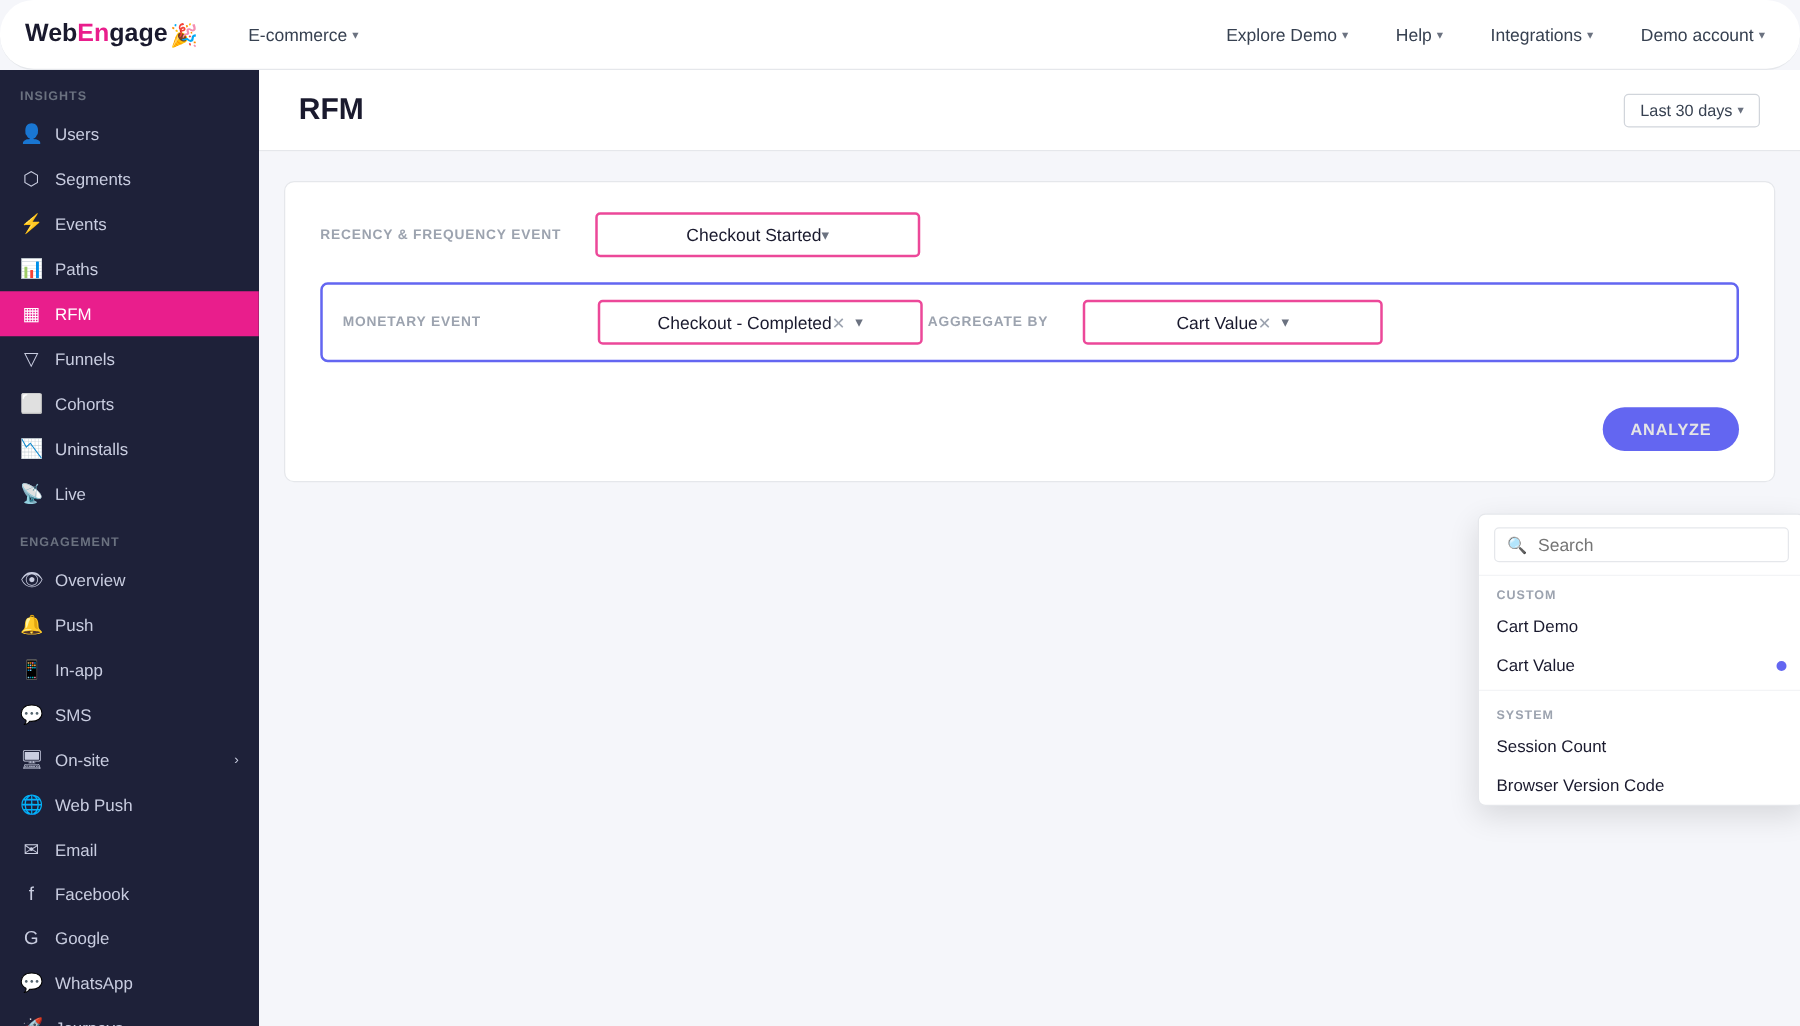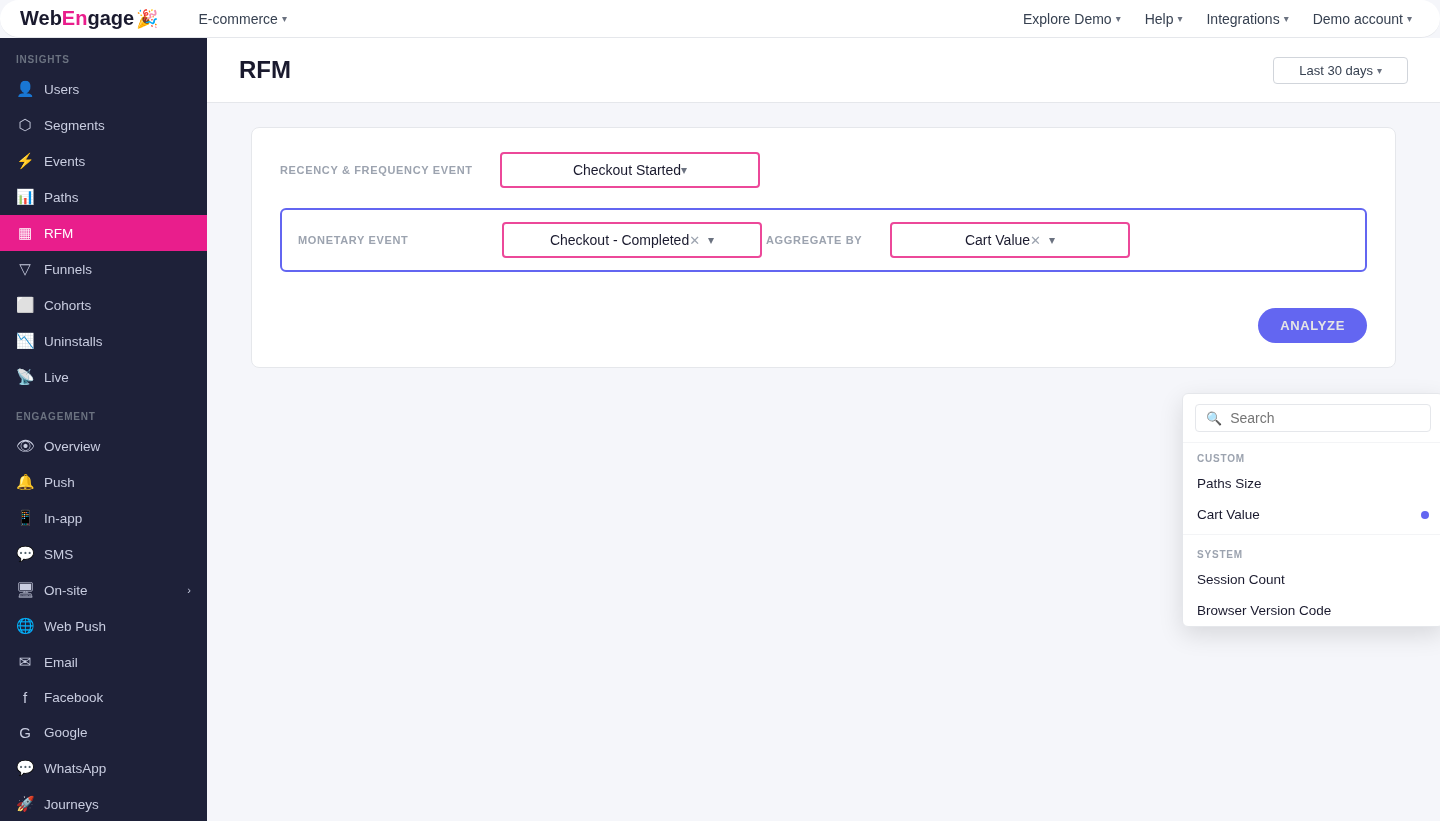--- a/index.html
+++ b/index.html
@@ -1,20 +1,20 @@
 <!DOCTYPE html>
 <html><head>
   <meta charset="utf-8">
   <style>
     * { box-sizing: border-box; margin: 0; padding: 0; }
     body { font-family: -apple-system, BlinkMacSystemFont, 'Segoe UI', sans-serif; background: #f5f6fa; display: flex; flex-direction: column; height: 821px; overflow: hidden; }
 
     
     .top-nav {
-      height: 38px;
+      height: 56px;
       background: #fff;
       border-bottom: 1px solid #e5e7eb;
       display: flex;
       align-items: center;
       padding: 0 20px;
       flex-shrink: 0;
       z-index: 100;
       border-radius: 27px;
     }
     .logo {
@@ -32,21 +32,21 @@
     .nav-item {
       display: flex;
       align-items: center;
       gap: 4px;
       font-size: 14px;
       color: #374151;
       cursor: pointer;
       padding: 4px 8px;
       border-radius: 4px;
     }
-    .nav-right { margin-left: auto; display: flex; align-items: center; gap: 8px; }
+    .nav-right { margin-left: auto; display: flex; align-items: center; gap: 22px; }
     .chevron-down { font-size: 10px; color: #6b7280; }
 
     
     .layout { display: flex; flex: 1; overflow: hidden; }
 
     
     .sidebar {
       width: 207px;
       background: #1e2139;
       color: #c9cde0;
@@ -102,27 +102,27 @@
       color: #1a1a2e;
     }
     .date-selector {
       display: flex;
       align-items: center;
       gap: 4px;
       font-size: 13px;
       color: #374151;
       cursor: pointer;
       border: 1px solid #d1d5db;
-      padding: 5px 25px;
+      padding: 5px 12px;
       border-radius: 4px;
       background: #fff;
     }
     .main-body {
       flex: 1;
-      padding: 24px 44px;
+      padding: 24px 20px;
       overflow-y: auto;
       position: relative;
     }
 
     
     .rfm-card {
       background: #fff;
       border-radius: 8px;
       border: 1px solid #e5e7eb;
       padding: 24px 28px;
@@ -422,21 +422,21 @@
         <div class="dropdown-search">
           <div class="dropdown-search-inner">
             <span style="color:#9ca3af;font-size:13px;">🔍</span>
             <input type="text" placeholder="Search" style="">
           </div>
         </div>
 
         <div class="dropdown-section-label">CUSTOM</div>
 
         <div class="dropdown-item">
-          <span>Paths Size</span>
+          <span>Cart Demo</span>
         </div>
         <div class="dropdown-item">
           <span>Cart Value</span>
           <span class="selected-dot"></span>
         </div>
 
         <hr class="dropdown-divider">
 
         <div class="dropdown-section-label">SYSTEM</div>
 

